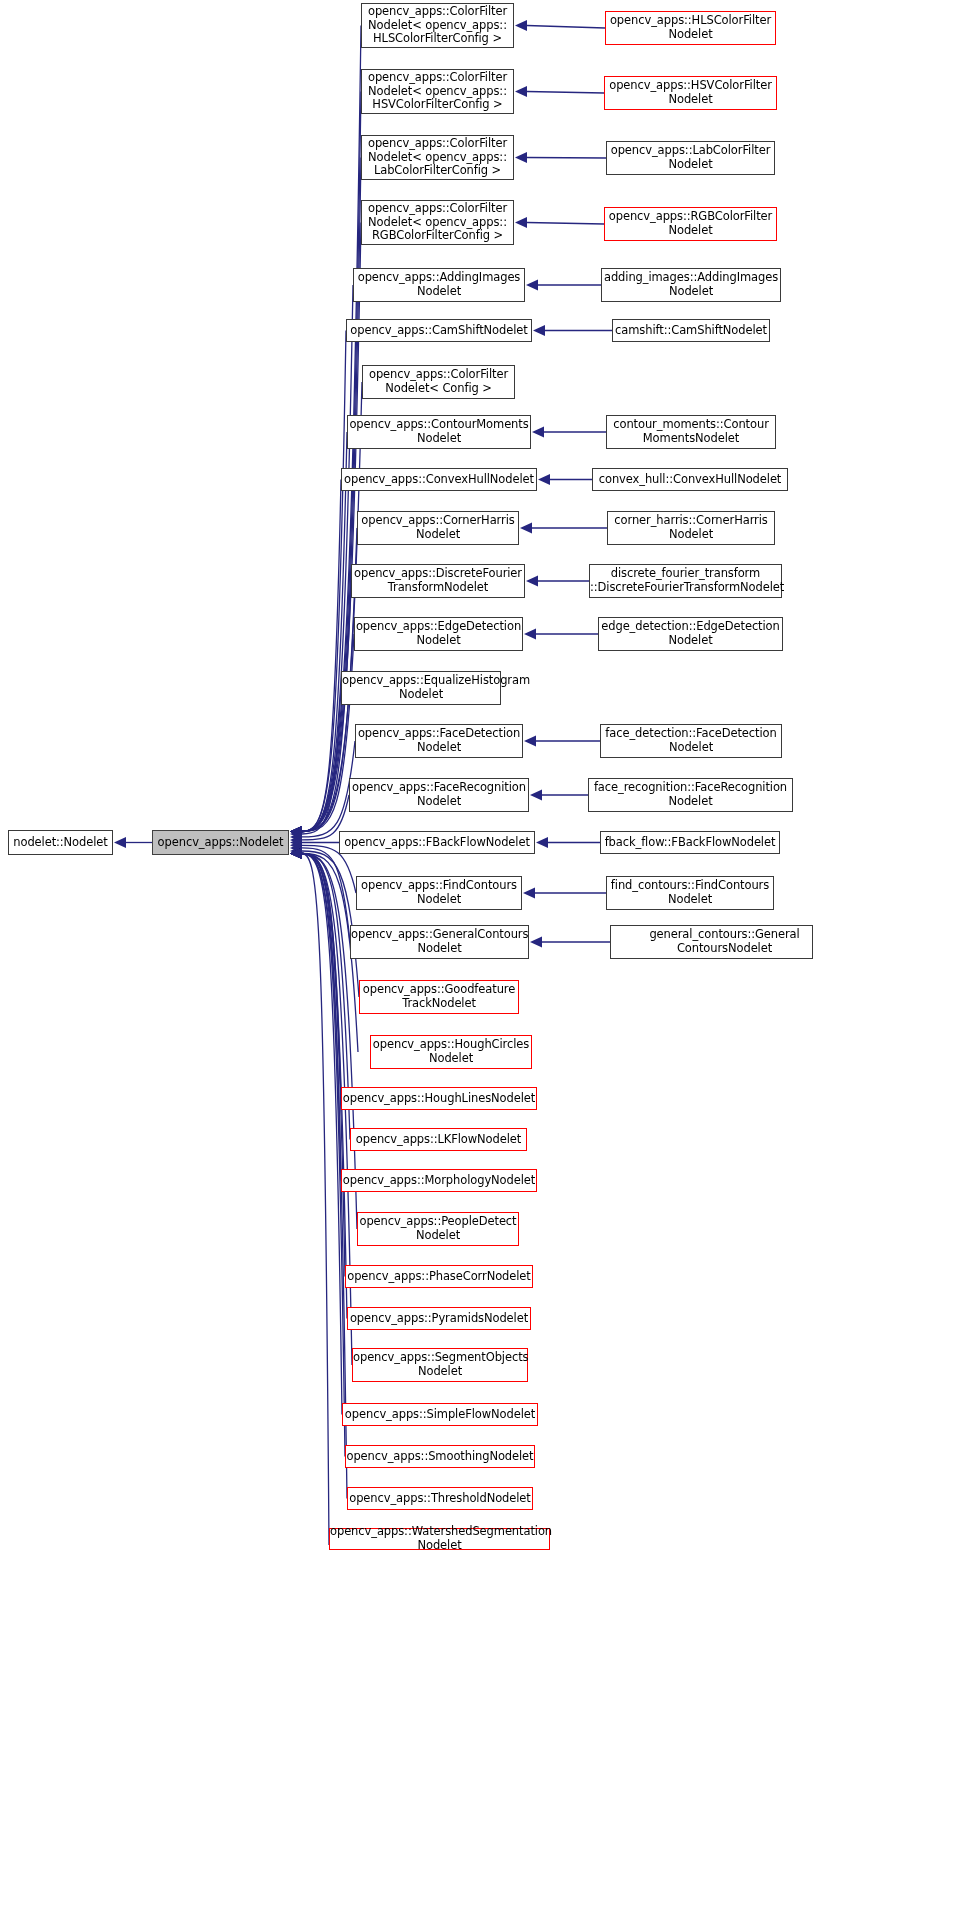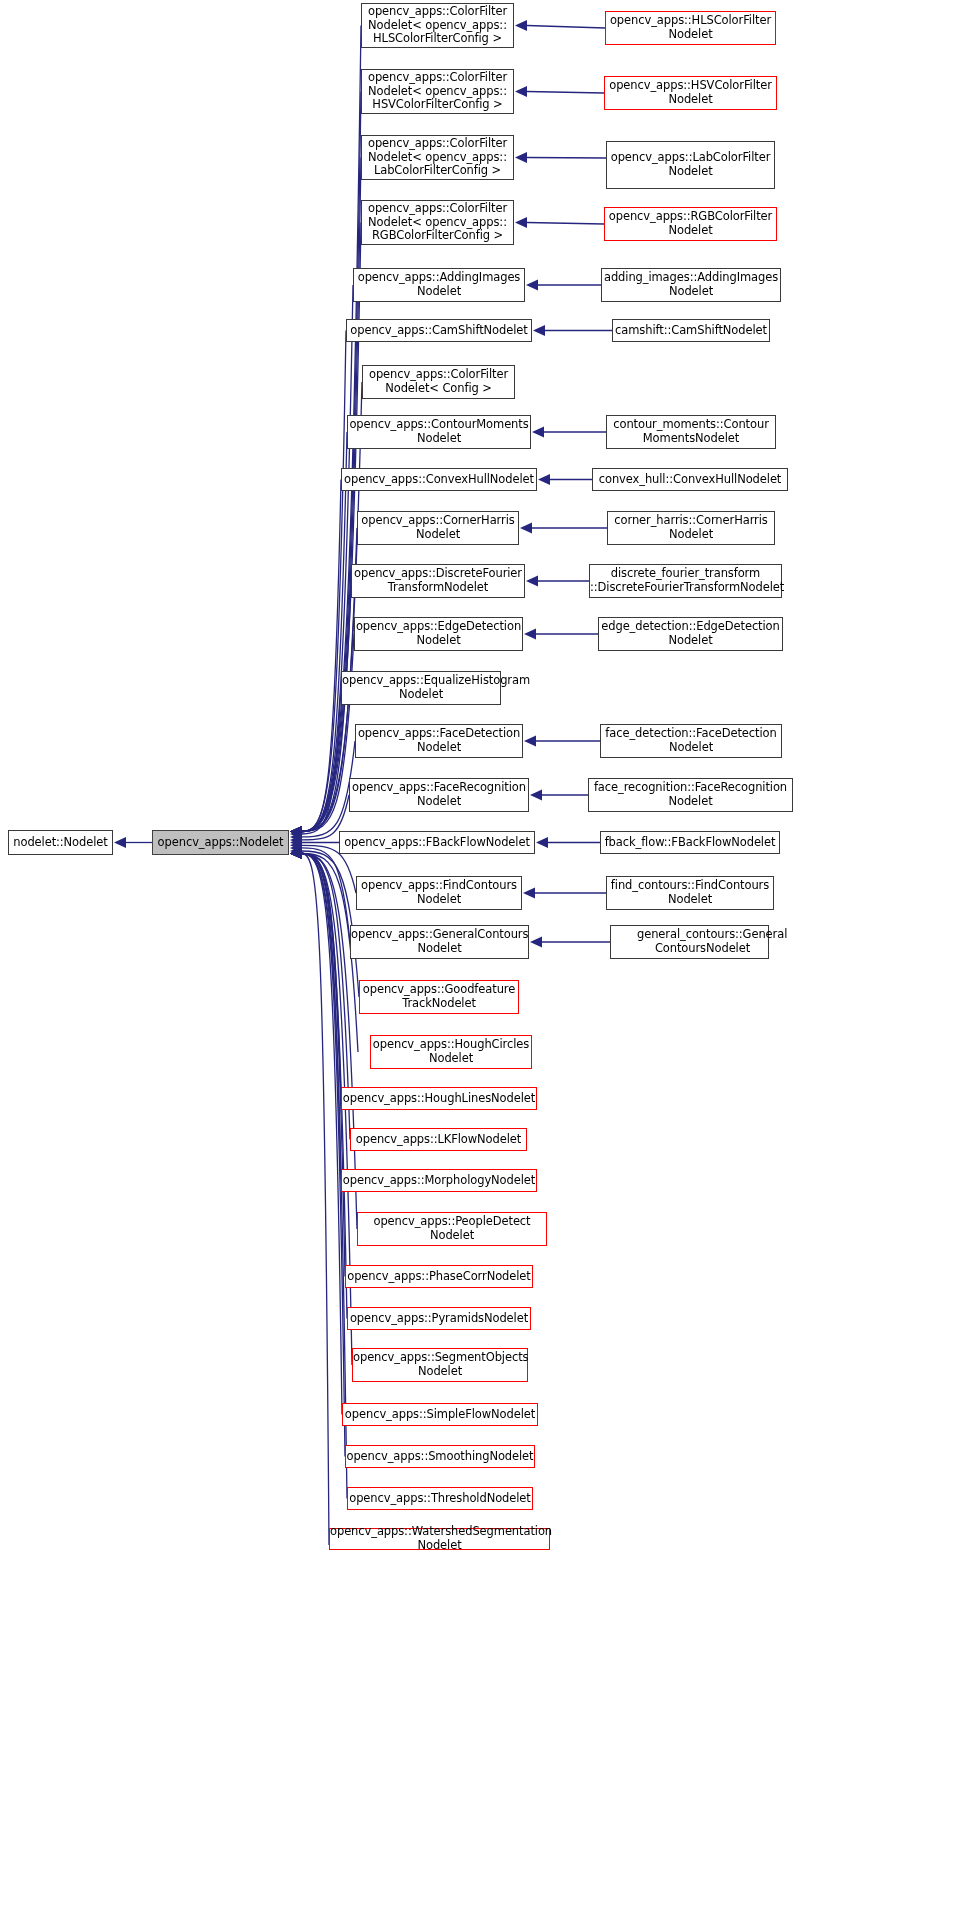--- a/index.html
+++ b/index.html
@@ -166,36 +166,36 @@
 Nodelet</span></div>
     <div class="node" style="left: 350px; top: 925px; width: 179px; height: 34px;"><span>opencv_apps::GeneralContours
 Nodelet</span></div>
     <div class="node red" style="left: 359px; top: 980px; width: 160px; height: 34px;"><span>opencv_apps::Goodfeature
 TrackNodelet</span></div>
     <div class="node red" style="left: 358px; top: 1035px; width: 162px; height: 34px; margin-left: 12px;"><span>opencv_apps::HoughCircles
 Nodelet</span></div>
     <div class="node red" style="left: 341px; top: 1087px; width: 196px; height: 23px;"><span>opencv_apps::HoughLinesNodelet</span></div>
     <div class="node red" style="left: 350px; top: 1128px; width: 177px; height: 23px;"><span>opencv_apps::LKFlowNodelet</span></div>
     <div class="node red" style="left: 341px; top: 1169px; width: 196px; height: 23px;"><span>opencv_apps::MorphologyNodelet</span></div>
-    <div class="node red" style="left: 357px; top: 1212px; width: 190px; height: 34px;"><span>opencv_apps::PeopleDetect
+    <div class="node red" style="left: 357px; top: 1212px; width: 162px; height: 34px;"><span>opencv_apps::PeopleDetect
 Nodelet</span></div>
     <div class="node red" style="left: 345px; top: 1265px; width: 188px; height: 23px;"><span>opencv_apps::PhaseCorrNodelet</span></div>
     <div class="node red" style="left: 347px; top: 1307px; width: 184px; height: 23px;"><span>opencv_apps::PyramidsNodelet</span></div>
     <div class="node red" style="left: 352px; top: 1348px; width: 176px; height: 34px;"><span>opencv_apps::SegmentObjects
 Nodelet</span></div>
     <div class="node red" style="left: 342px; top: 1403px; width: 196px; height: 23px;"><span>opencv_apps::SimpleFlowNodelet</span></div>
     <div class="node red" style="left: 345px; top: 1445px; width: 190px; height: 23px;"><span>opencv_apps::SmoothingNodelet</span></div>
     <div class="node red" style="left: 347px; top: 1487px; width: 186px; height: 23px;"><span>opencv_apps::ThresholdNodelet</span></div>
     <div class="node red" style="left: 329px; top: 1528px; width: 221px; height: 22px;"><span>opencv_apps::WatershedSegmentation
 Nodelet</span></div>
     <div class="node red" style="left: 605px; top: 11px; width: 171px; height: 34px;"><span>opencv_apps::HLSColorFilter
 Nodelet</span></div>
     <div class="node red" style="left: 604px; top: 76px; width: 173px; height: 34px;"><span>opencv_apps::HSVColorFilter
 Nodelet</span></div>
-    <div class="node" style="left: 606px; top: 141px; width: 169px; height: 48px;"><span>opencv_apps::LabColorFilter
+    <div class="node" style="left: 606px; top: 141px; width: 169px; height: 34px;"><span>opencv_apps::LabColorFilter
 Nodelet</span></div>
     <div class="node red" style="left: 604px; top: 207px; width: 173px; height: 34px;"><span>opencv_apps::RGBColorFilter
 Nodelet</span></div>
     <div class="node" style="left: 601px; top: 268px; width: 180px; height: 34px;"><span>adding_images::AddingImages
 Nodelet</span></div>
     <div class="node" style="left: 612px; top: 319px; width: 158px; height: 23px;"><span>camshift::CamShiftNodelet</span></div>
     <div class="node" style="left: 606px; top: 415px; width: 170px; height: 34px;"><span>contour_moments::Contour
 MomentsNodelet</span></div>
     <div class="node" style="left: 592px; top: 468px; width: 196px; height: 23px;"><span>convex_hull::ConvexHullNodelet</span></div>
     <div class="node" style="left: 607px; top: 511px; width: 168px; height: 34px;"><span>corner_harris::CornerHarris
@@ -204,15 +204,15 @@
 ::DiscreteFourierTransformNodelet</span></div>
     <div class="node" style="left: 598px; top: 617px; width: 185px; height: 34px;"><span>edge_detection::EdgeDetection
 Nodelet</span></div>
     <div class="node" style="left: 600px; top: 724px; width: 182px; height: 34px;"><span>face_detection::FaceDetection
 Nodelet</span></div>
     <div class="node" style="left: 588px; top: 778px; width: 205px; height: 34px;"><span>face_recognition::FaceRecognition
 Nodelet</span></div>
     <div class="node" style="left: 600px; top: 831px; width: 180px; height: 23px;"><span>fback_flow::FBackFlowNodelet</span></div>
     <div class="node" style="left: 606px; top: 876px; width: 168px; height: 34px;"><span>find_contours::FindContours
 Nodelet</span></div>
-    <div class="node" style="left: 610px; top: 925px; width: 159px; height: 34px; padding-left: 26px;"><span>general_contours::General
+    <div class="node" style="left: 610px; top: 925px; width: 203px; height: 34px; padding-left: 26px;"><span>general_contours::General
 ContoursNodelet</span></div>
   </div>
 
 </body></html>

